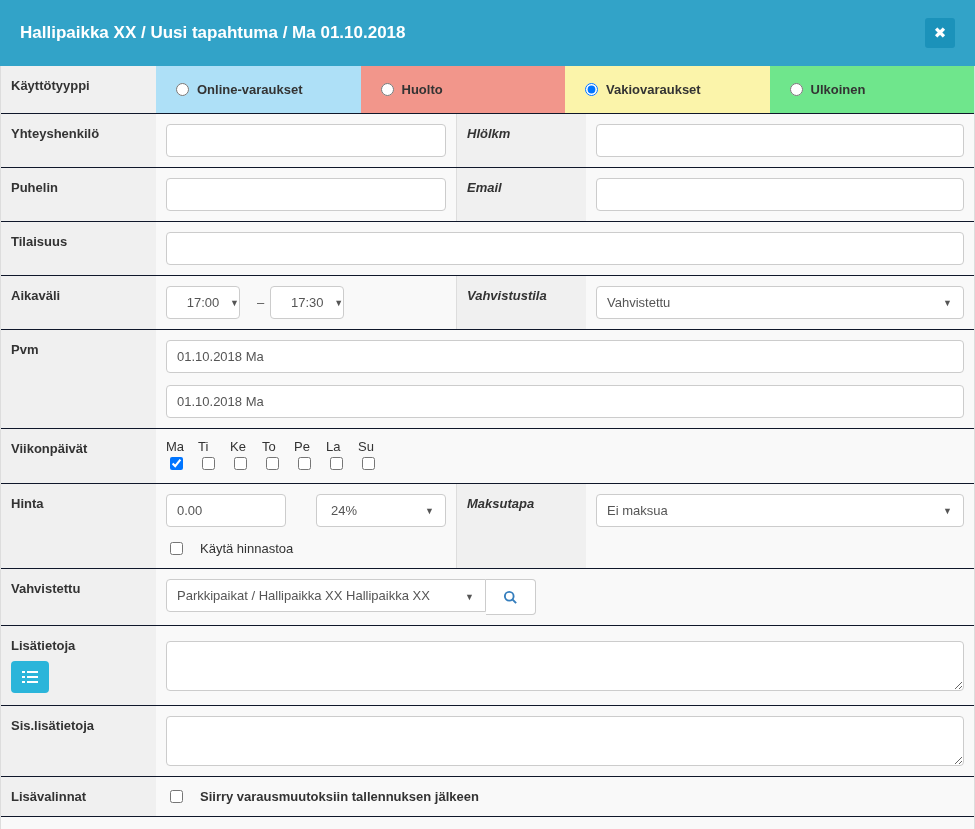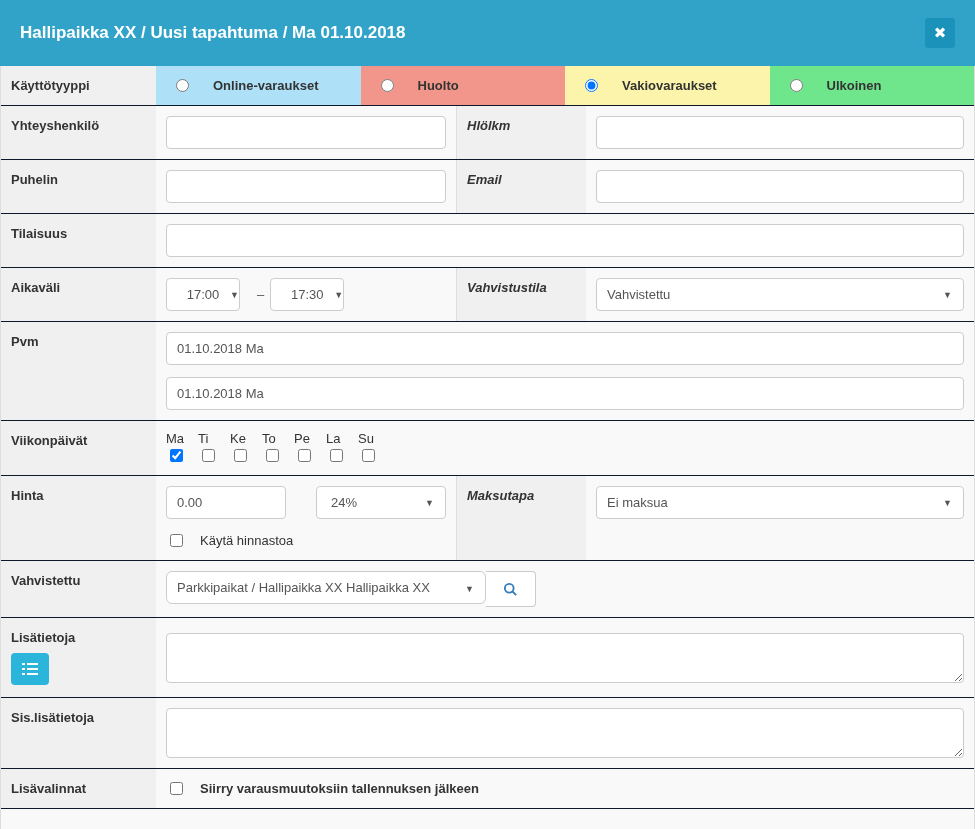--- a/index.html
+++ b/index.html
@@ -81,24 +81,23 @@
     display: flex;
     align-items: center;
   }
   
   .usage-tabs {
     display: flex;
     flex: 1;
   }
   .usage-tab {
     flex: 1;
-    padding: 10px 10px;
-    display: flex;
-    align-items: center;
-    gap: 20px;
+    padding: 16px 10px;
+    display: flex;
+    gap: 4px;
     font-weight: bold;
     font-size: 13px;
   }
   .usage-tab.blue   { background: #aee0f7; }
   .usage-tab.red    { background: #f2968b; }
   .usage-tab.yellow { background: #fbf4aa; }
   .usage-tab.green  { background: #6fe68c; }
   .usage-tab input[type="radio"] { margin: 0 4px 0 10px; }
 
   input[type="text"], textarea, select {
@@ -344,21 +343,21 @@
           </select>
         </div>
       </div>
     </div>
 
     <div class="row">
       <div class="cell-label">Vahvistettu</div>
       <div class="cell-value">
         <div style="display:flex;">
           <div class="select-wrap" style="width:320px;">
-            <select class="reserve-select" style="border-top-right-radius:0;border-bottom-right-radius:0;border-radius:6px;">
+            <select class="reserve-select" style="border-top-right-radius:0;border-bottom-right-radius:0;">
               <option>Parkkipaikat / Hallipaikka XX Hallipaikka XX</option>
             </select>
           </div>
           <button class="search-btn" style="border-top-left-radius:0;border-bottom-left-radius:0;">
             <svg width="15" height="15" viewBox="0 0 24 24" fill="none" stroke="#357ebd" stroke-width="3">
                 <circle cx="10" cy="10" r="7"></circle>
                 <line x1="21" y1="21" x2="15" y2="15"></line>
               </svg>
           </button>
         </div>

